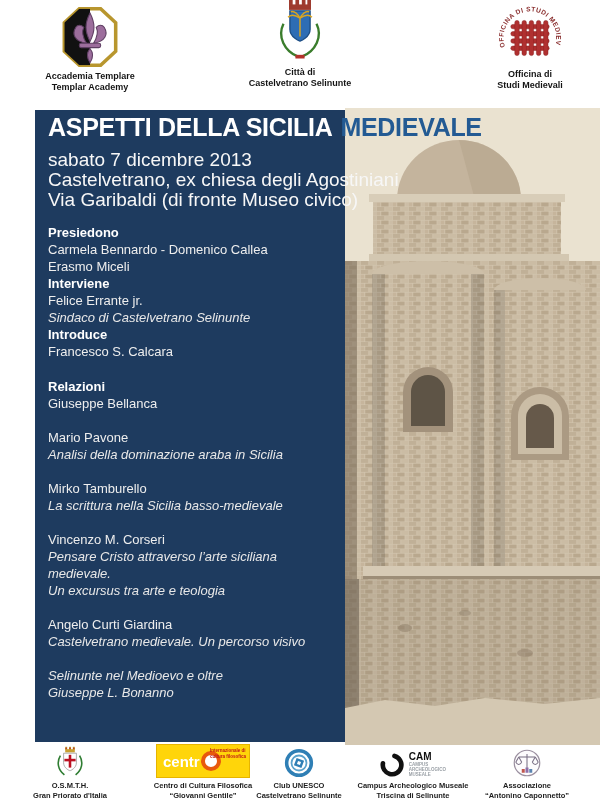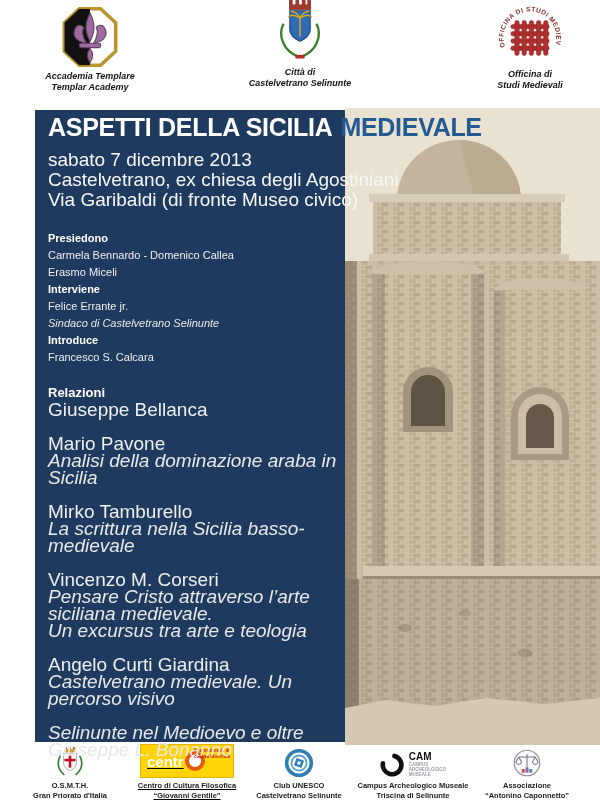--- a/index.html
+++ b/index.html
@@ -2,37 +2,37 @@
 <html><head>
 <meta charset="utf-8">
 <style>
   html,body{margin:0;padding:0;background:#fff;}
   .page{position:relative;width:600px;height:800px;background:#ffffff;overflow:hidden;
         font-family:"Liberation Sans",sans-serif;}
 
   
   .hdr-block{position:absolute;text-align:center;}
   .hdr-logo{display:flex;align-items:flex-end;justify-content:center;height:64px;}
-  .hdr-cap{font-size:9px;font-weight:bold;line-height:11px;color:#141414;margin-top:3px;font-style:italic;}
+  .hdr-cap{font-size:9px;font-weight:bold;line-height:11px;color:#141414;margin-top:3px;}
 
   
   .blue-box{position:absolute;left:35px;top:110px;width:310px;height:632px;background:#1e3b5f;z-index:1;}
   .photo{position:absolute;left:345px;top:108px;width:255px;height:637px;z-index:0;}
   .title-row{position:absolute;left:48px;top:113px;z-index:3;white-space:nowrap;
              font-size:25px;font-weight:bold;letter-spacing:-0.3px;}
   .title-white{color:#ffffff;}
   .title-blue{color:#235a93;margin-left:8px;}
   .content{position:absolute;left:48px;top:150px;width:294px;z-index:3;color:#f2f2f2;}
   .date-block{font-size:19px;line-height:20px;white-space:nowrap;color:#f7f7f7;}
-  .roles{margin-top:20px;font-size:11px;line-height:17px;}
+  .roles{margin-top:14px;font-size:13px;line-height:17px;}
   .lbl{font-weight:bold;color:#ffffff;}
   .nm{color:#eeeeee;}
   .it{font-style:italic;color:#e8e8e8;}
   .relazioni{margin-top:18px;font-size:13px;line-height:17px;}
-  .talks{font-size:19px;line-height:17px;}
+  .talks{font-size:13px;line-height:17px;}
   .talk+.talk{margin-top:17px;}
 
   
   .ftr-block{position:absolute;top:744px;text-align:center;}
   .ftr-logo{display:flex;align-items:flex-end;justify-content:center;height:34px;}
   .ftr-cap{font-size:7.5px;font-weight:bold;line-height:9.5px;color:#1c1c1c;margin-top:3px;}
 
   
   .centro-box{position:relative;width:94px;height:34px;background:#ffd50a;border:1px solid #e6b400;
               display:flex;align-items:center;padding-left:6px;box-sizing:border-box;}
@@ -266,21 +266,21 @@
           <path d="M32,12 C37,20 35,30 27,36"></path>
         </g>
       </svg>
     </div>
     <div class="ftr-cap">
       <div>O.S.M.T.H.</div>
       <div>Gran Priorato d'Italia</div>
     </div>
   </div>
 
-  <div class="ftr-block" style="left:130px;width:114px;text-decoration:underline;">
+  <div class="ftr-block" style="left:146px;width:114px;">
     <div class="ftr-logo">
       <div class="centro-box">
         <span class="centro-word">centr</span>
           <span class="centro-o"></span>
         <div class="centro-micro">
           <div>Internazionale di</div>
           <div>cultura filosofica</div>
         </div>
       </div>
     </div>

